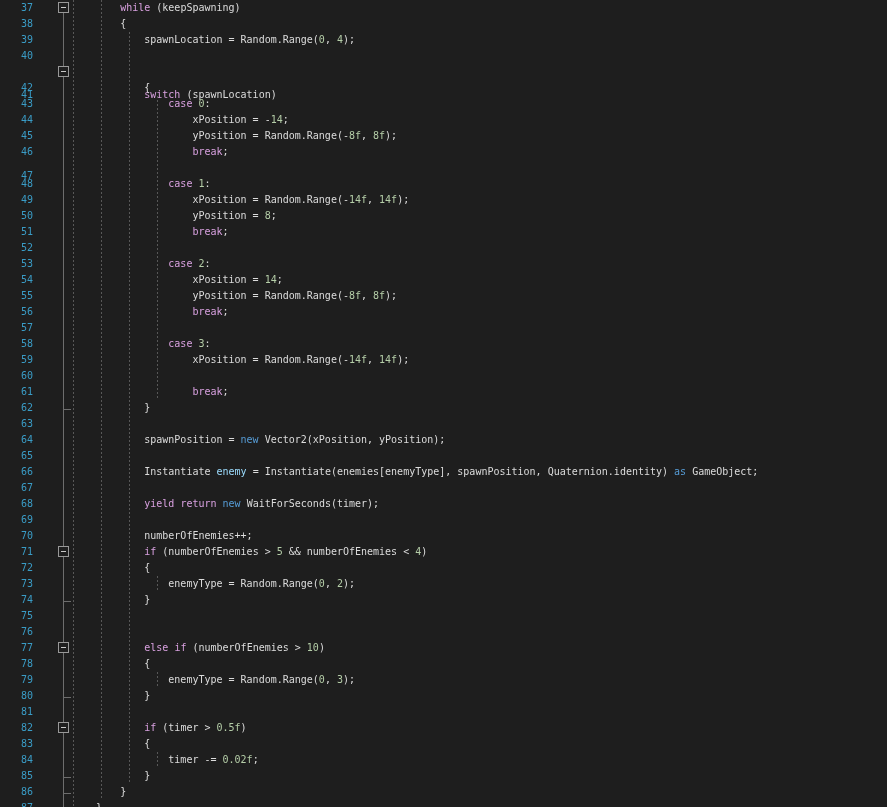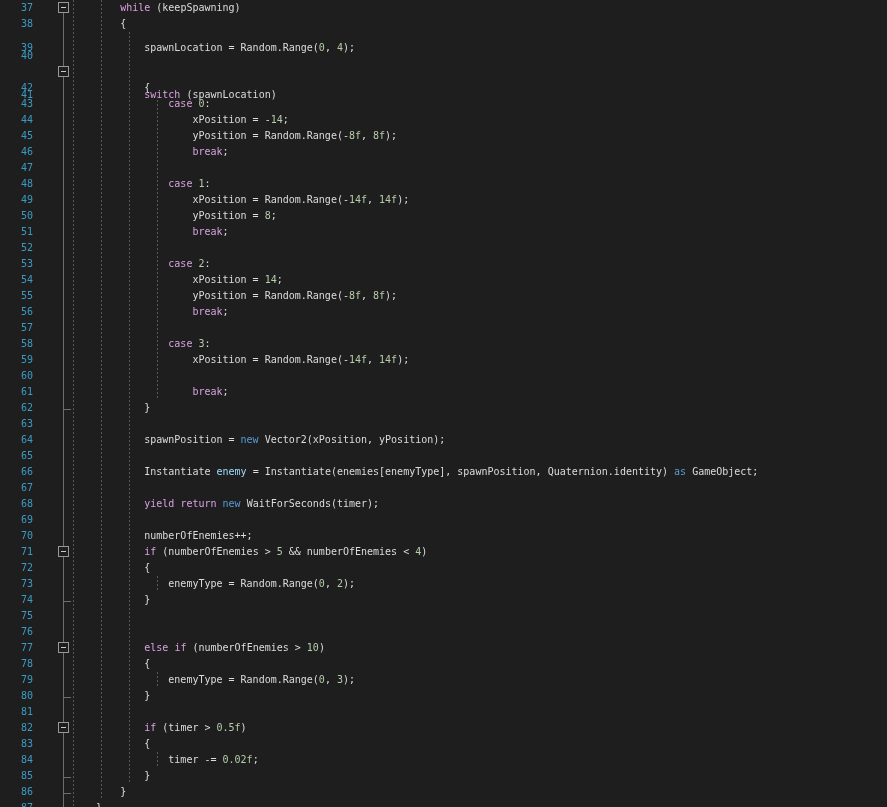--- a/index.html
+++ b/index.html
@@ -83,21 +83,21 @@
     </div>
   <div id="lines-layer">
       <div class="row" style="top: 0px;">
         <span class="lnum">37</span>
         <span class="code"><span class="tk-p">        </span><span class="tk-k">while</span><span class="tk-p"> (keepSpawning)</span></span>
       </div>
       <div class="row" style="top: 16px;">
         <span class="lnum">38</span>
         <span class="code"><span class="tk-p">        {</span></span>
       </div>
-      <div class="row" style="top: 40px; padding-left: 33px;">
+      <div class="row" style="top: 32px; padding-left: 33px;">
         <span class="lnum">39</span>
         <span class="code"><span class="tk-p">            spawnLocation = Random.Range(</span><span class="tk-n">0</span><span class="tk-p">, </span><span class="tk-n">4</span><span class="tk-p">);</span></span>
       </div>
       <div class="row" style="top: 48px;">
         <span class="lnum">40</span>
         <span class="code"></span>
       </div>
       <div class="row" style="top: 64px; margin-top: 23px;">
         <span class="lnum">41</span>
         <span class="code"><span class="tk-p">            </span><span class="tk-k">switch</span><span class="tk-p"> (spawnLocation)</span></span>
@@ -115,21 +115,21 @@
         <span class="code"><span class="tk-p">                    xPosition = -</span><span class="tk-n">14</span><span class="tk-p">;</span></span>
       </div>
       <div class="row" style="top: 128px;">
         <span class="lnum">45</span>
         <span class="code"><span class="tk-p">                    yPosition = Random.Range(-</span><span class="tk-n">8f</span><span class="tk-p">, </span><span class="tk-n">8f</span><span class="tk-p">);</span></span>
       </div>
       <div class="row" style="top: 144px;">
         <span class="lnum">46</span>
         <span class="code"><span class="tk-p">                    </span><span class="tk-k">break</span><span class="tk-p">;</span></span>
       </div>
-      <div class="row" style="top: 160px;">
+      <div class="row" style="top: 168px;">
         <span class="lnum">47</span>
         <span class="code"></span>
       </div>
       <div class="row" style="top: 176px;">
         <span class="lnum">48</span>
         <span class="code"><span class="tk-p">                </span><span class="tk-k">case</span><span class="tk-p"> </span><span class="tk-n">1</span><span class="tk-p">:</span></span>
       </div>
       <div class="row" style="top: 192px;">
         <span class="lnum">49</span>
         <span class="code"><span class="tk-p">                    xPosition = Random.Range(-</span><span class="tk-n">14f</span><span class="tk-p">, </span><span class="tk-n">14f</span><span class="tk-p">);</span></span>

